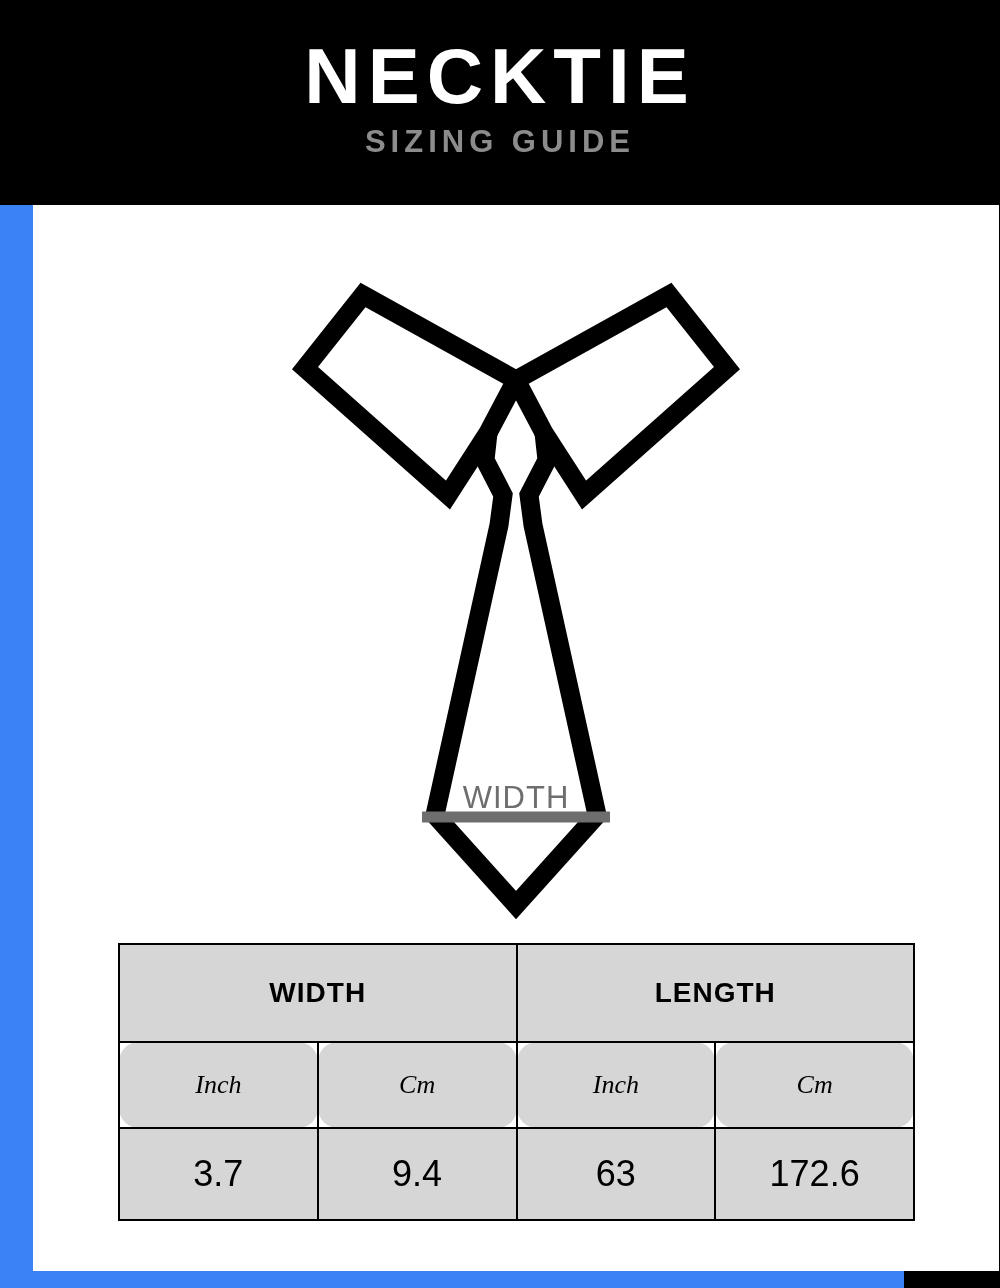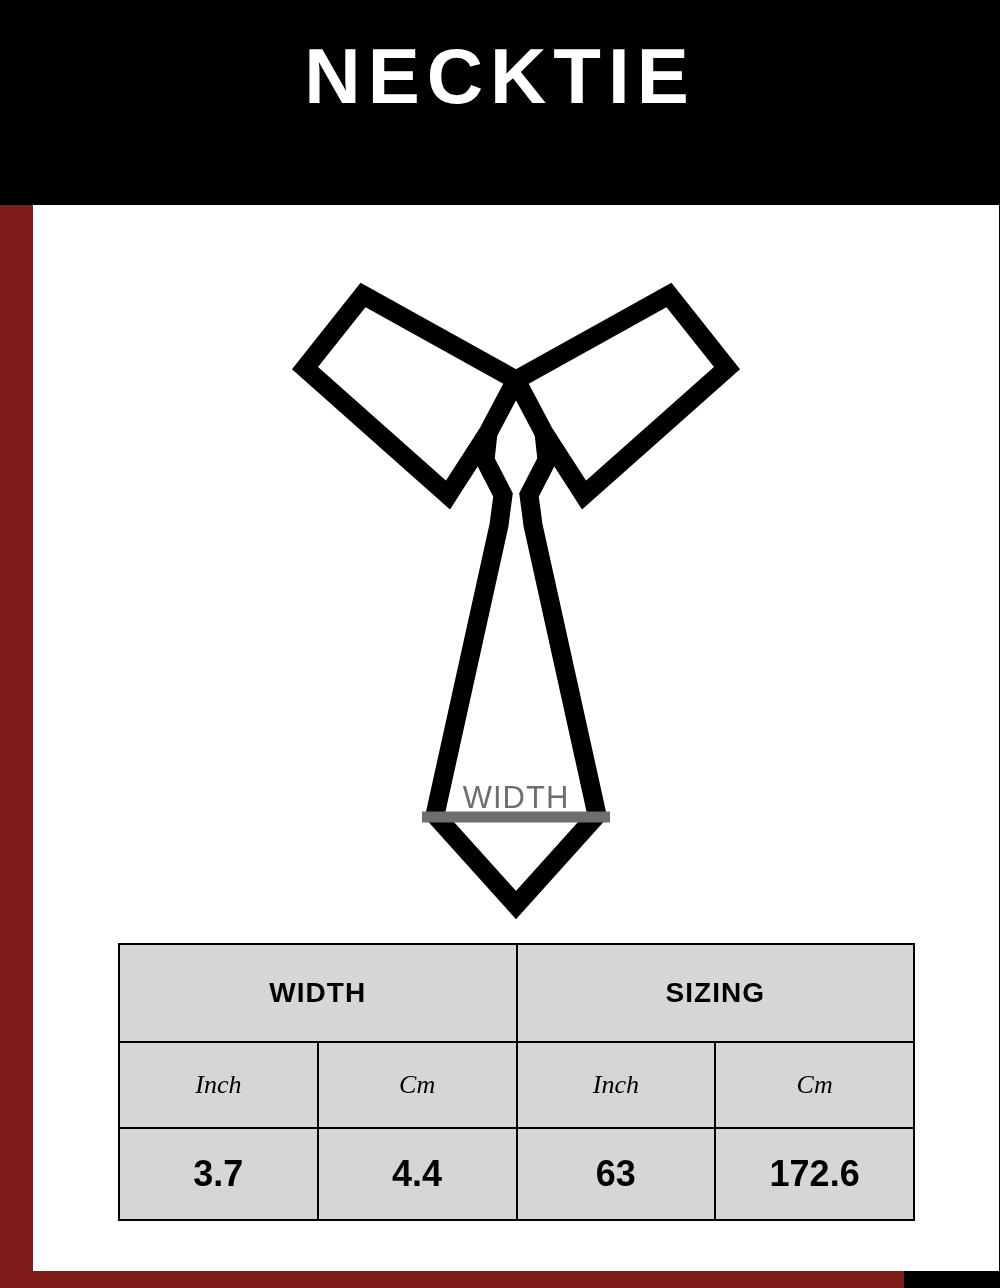--- a/index.html
+++ b/index.html
@@ -10,21 +10,21 @@
   body {
     width: 1000px;
     height: 1288px;
     font-family: "Liberation Sans", sans-serif;
     overflow: hidden;
   }
   .page {
     position: relative;
     width: 904px;
     height: 1288px;
-    background: #7f1d1d;
+    background: #3b82f6;
     box-sizing: border-box;
   }
 
   
   .header {
     position: absolute;
     left: 0;
     top: 0;
     width: 1000px;
     height: 205px;
@@ -109,38 +109,39 @@
     letter-spacing: 1px;
     color: #000000;
   }
   .row-units td {
     height: 82px;
     background: #ffffff;
     font-size: 26px;
     font-style: italic;
     color: #000000;
     font-family: "Liberation Serif", serif;
+    border-radius: 20px;
   }
   .row-values td {
     height: 88px;
     background: #d6d6d6;
     font-size: 36px;
     color: #000000;
     font-family: "Liberation Sans Narrow", "Liberation Sans", sans-serif;
     letter-spacing: 0px;
-    font-weight: bold;
   }
 </style>
 </head>
 <body>
 
 <div class="page">
 
   <div class="header">
     <div class="header-title">NECKTIE</div>
+    <div class="header-subtitle">SIZING GUIDE</div>
   </div>
 
   <div class="panel">
 
     <div class="illustration">
       <svg width="966" height="720" viewBox="0 0 966 720" xmlns="http://www.w3.org/2000/svg">
 
         <path d="M483 175 L330 90 L272 163 L415 290 L455 228 Z" fill="none" stroke="#000000" stroke-width="19" stroke-linejoin="miter"></path>
 
         <path d="M483 175 L636 90 L694 163 L551 290 L511 228 Z" fill="none" stroke="#000000" stroke-width="19" stroke-linejoin="miter"></path>
@@ -150,31 +151,31 @@
         <line x1="389" y1="612" x2="577" y2="612" stroke="#6e6e6e" stroke-width="11"></line>
       </svg>
       <div class="width-label">WIDTH</div>
     </div>
 
     <div class="table-wrap">
       <table class="size-table">
         <tbody>
           <tr class="row-group">
             <td colspan="2">WIDTH</td>
-            <td colspan="2">SIZING</td>
+            <td colspan="2">LENGTH</td>
           </tr>
           <tr class="row-units">
             <td>Inch</td>
             <td>Cm</td>
             <td>Inch</td>
             <td>Cm</td>
           </tr>
           <tr class="row-values">
             <td>3.7</td>
-            <td>4.4</td>
+            <td>9.4</td>
             <td>63</td>
             <td>172.6</td>
           </tr>
         </tbody>
       </table>
     </div>
 
   </div>
 </div>
 

